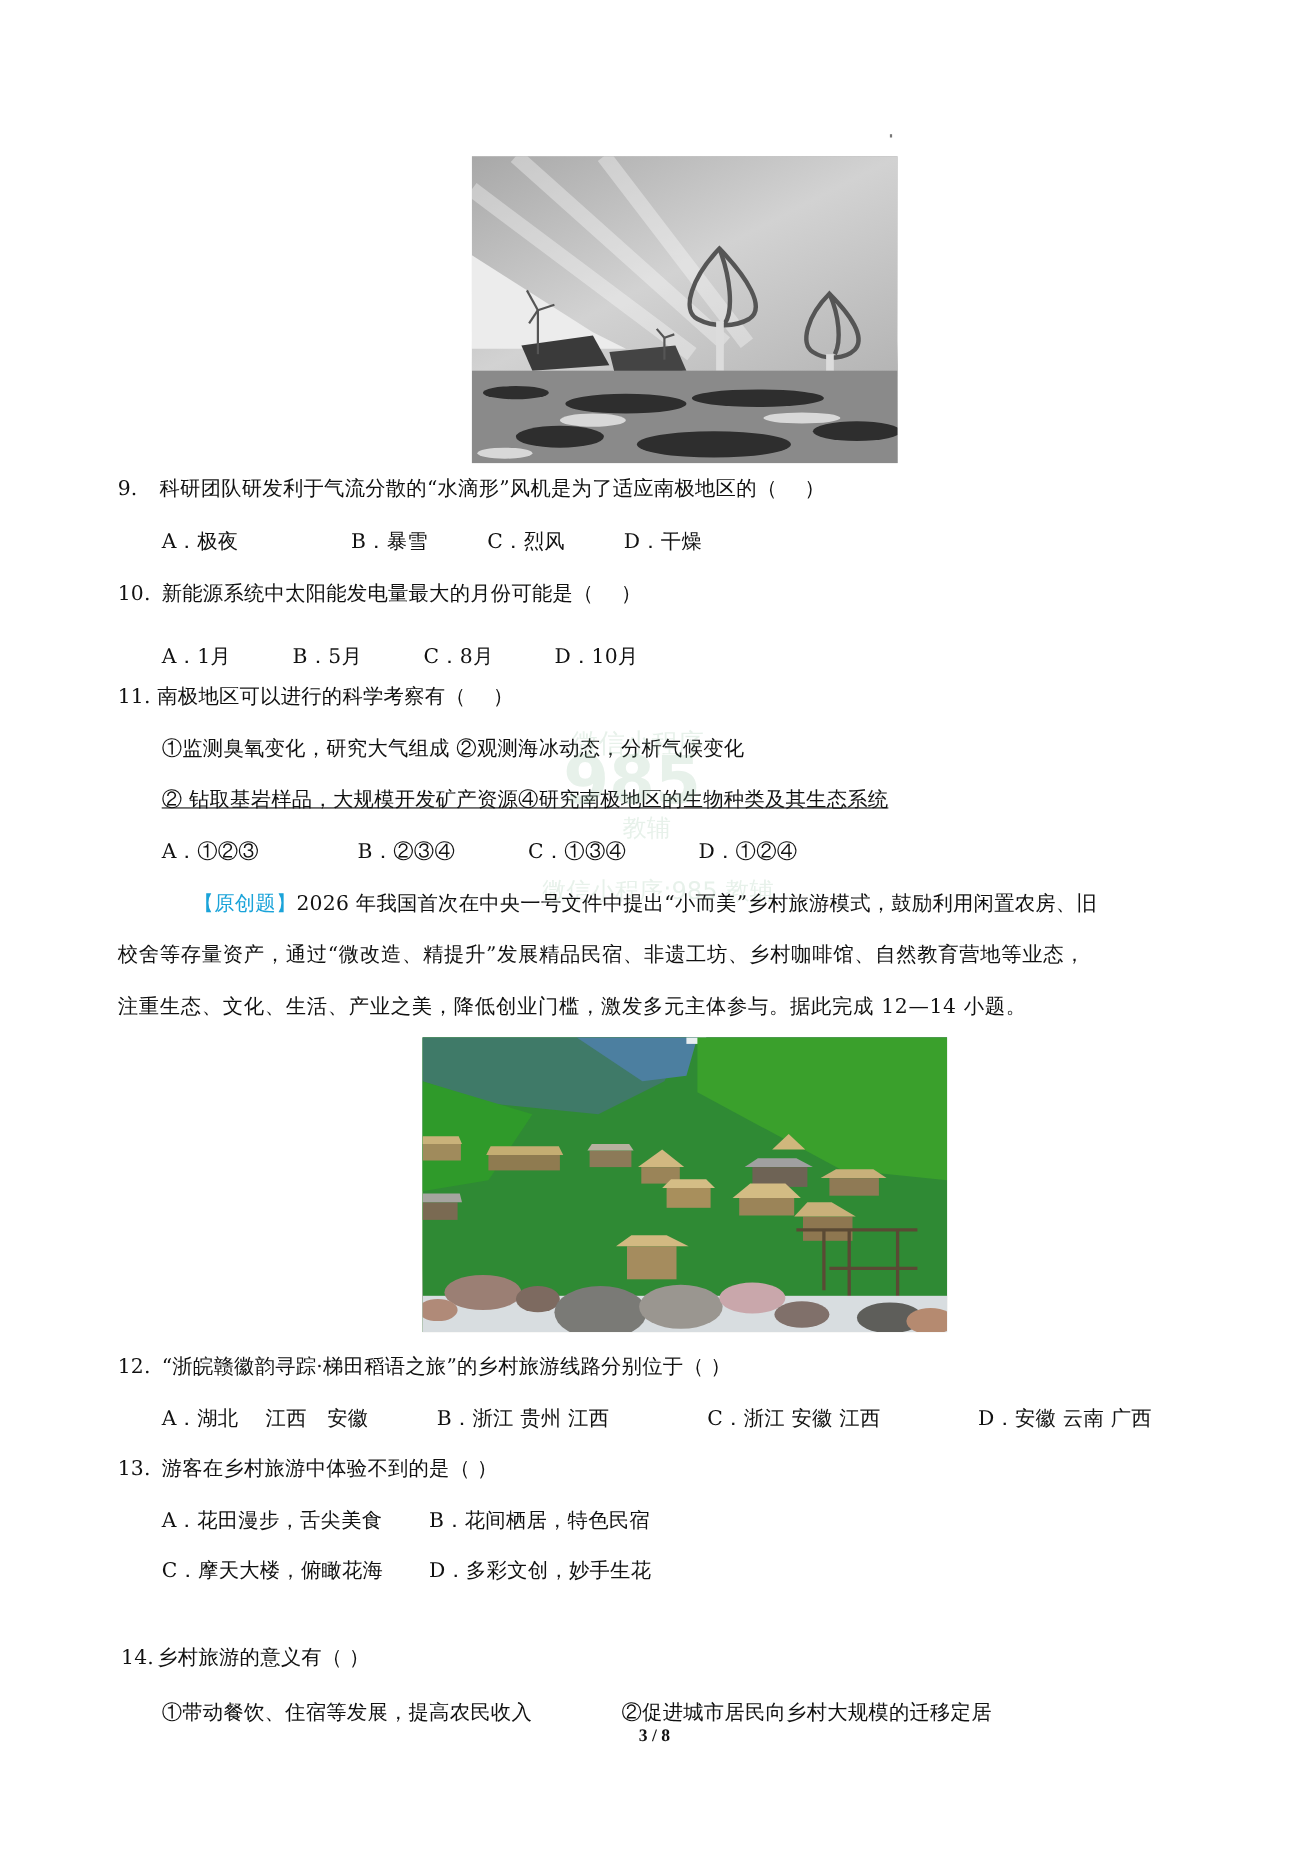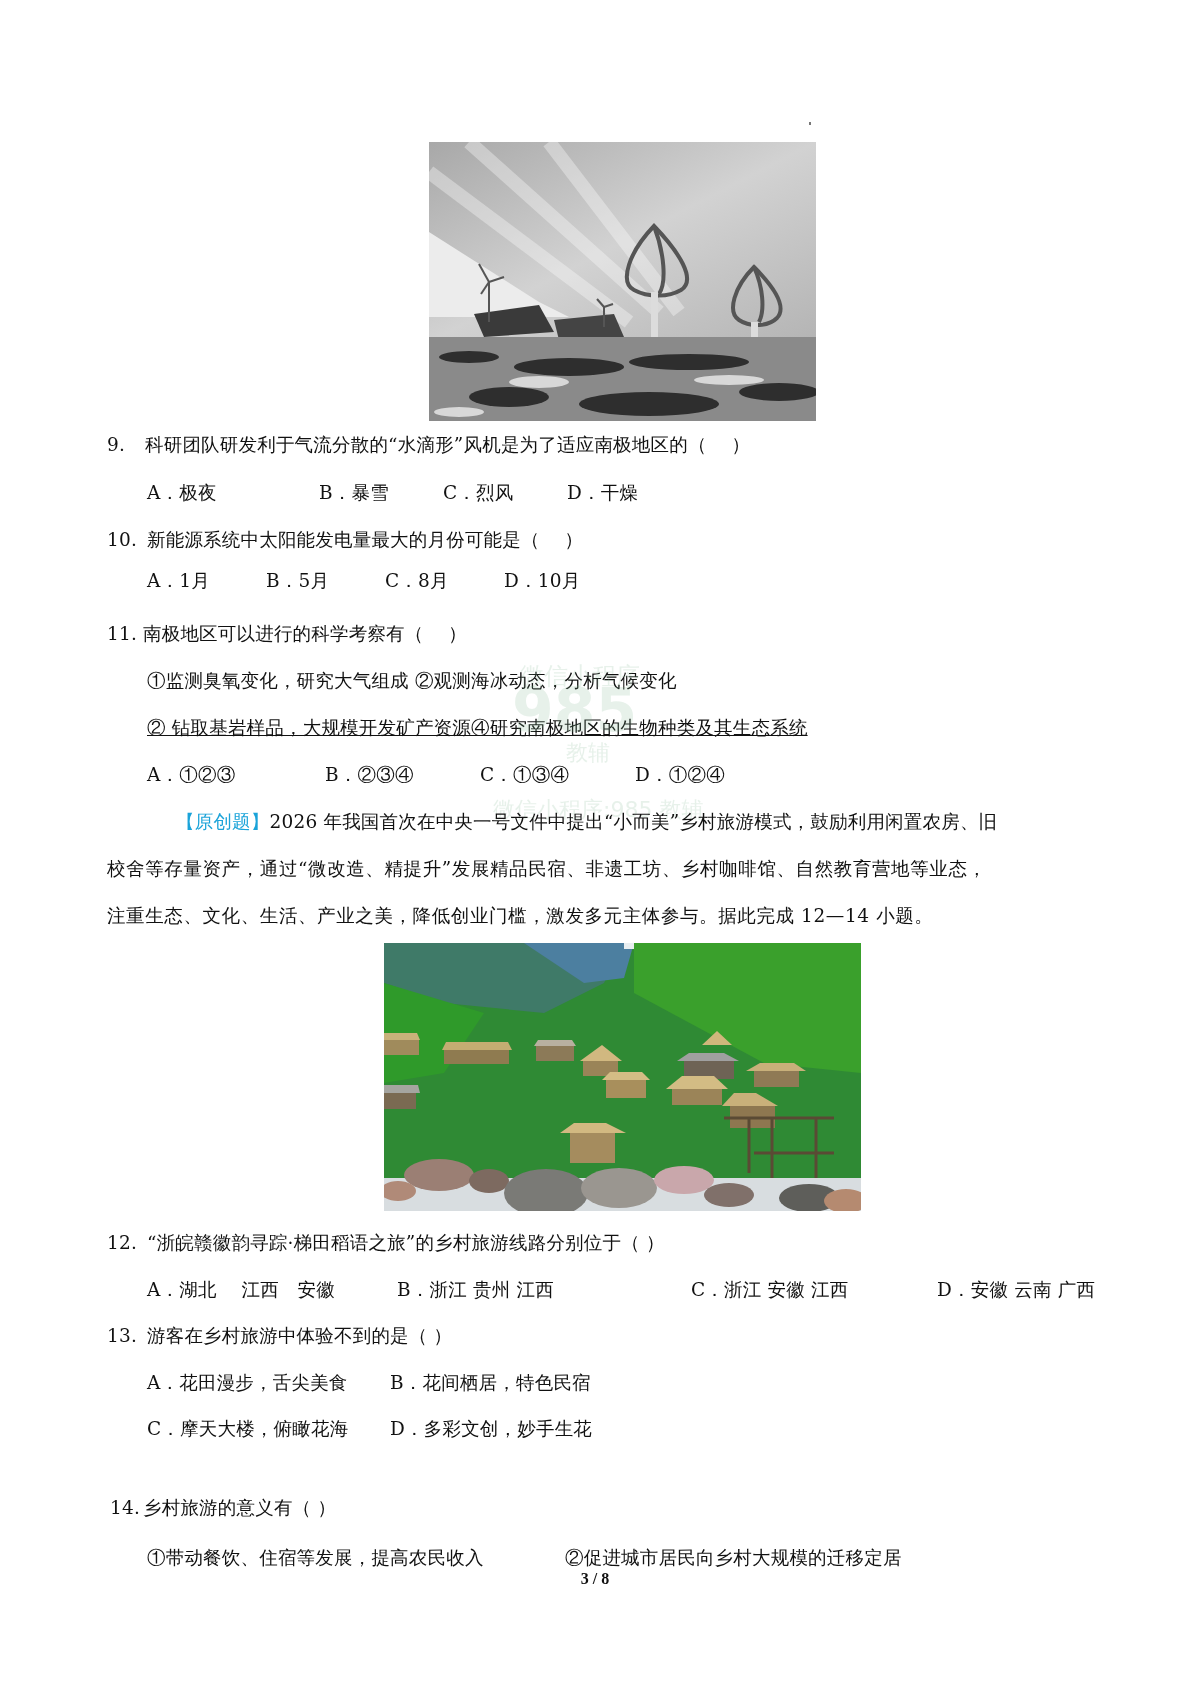--- a/index.html
+++ b/index.html
@@ -103,21 +103,21 @@
 <div class="line" style="left:107px; top:433px;">
   <span class="lbl" style="width:38px;">9.</span><span>科研团队研发利于气流分散的“水滴形”风机是为了适应南极地区的（　 ）</span>
 </div>
 <div class="line" style="left:147px; top:481px;">
   <span class="opt" style="width:124px;">A．极夜</span><span class="opt" style="width:124px;margin-left:48px;">B．暴雪</span><span class="opt" style="width:124px;">C．烈风</span><span class="opt">D．干燥</span>
 </div>
 
 <div class="line" style="left:107px; top:528px;">
   <span class="lbl" style="width:40px;">10.</span><span>新能源系统中太阳能发电量最大的月份可能是（　 ）</span>
 </div>
-<div class="line" style="left:147px; top:569px;">
+<div class="line" style="left:147px; top:586px;">
   <span class="opt" style="width:119px;">A．1月</span><span class="opt" style="width:119px;">B．5月</span><span class="opt" style="width:119px;">C．8月</span><span class="opt">D．10月</span>
 </div>
 
 <div class="line" style="left:107px; top:622px;">
   <span class="lbl" style="width:36px;">11.</span><span>南极地区可以进行的科学考察有（　 ）</span>
 </div>
 <div class="line" style="left:147px; top:669px;">①监测臭氧变化，研究大气组成 ②观测海冰动态，分析气候变化</div>
 <div class="line" style="left:147px; top:716px;text-decoration:underline;">②  钻取基岩样品，大规模开发矿产资源④研究南极地区的生物种类及其生态系统</div>
 <div class="line" style="left:147px; top:763px;">
   <span class="opt" style="width:155px;">A．①②③</span><span class="opt" style="width:155px;margin-left:23px;">B．②③④</span><span class="opt" style="width:155px;">C．①③④</span><span class="opt">D．①②④</span>
@@ -189,21 +189,21 @@
       <ellipse cx="425" cy="255" rx="30" ry="14" fill="#5e5e5a"></ellipse>
       <ellipse cx="462" cy="258" rx="22" ry="12" fill="#b58a70"></ellipse>
     </g>
   </svg>
 </div>
 
 <div class="line" style="left:107px; top:1231px;">
   <span class="lbl" style="width:40px;">12.</span><span>“浙皖赣徽韵寻踪·梯田稻语之旅”的乡村旅游线路分别位于（ ）</span>
 </div>
 <div class="line" style="left:147px; top:1278px;">
-  <span class="opt" style="width:250px;">A．湖北　 江西　安徽</span><span class="opt" style="width:246px;">B．浙江  贵州  江西</span><span class="opt" style="width:246px;margin-left:48px;">C．浙江  安徽  江西</span><span class="opt">D．安徽  云南  广西</span>
+  <span class="opt" style="width:250px;">A．湖北　 江西　安徽</span><span class="opt" style="width:246px;">B．浙江  贵州  江西</span><span class="opt" style="width:246px;">C．浙江  安徽  江西</span><span class="opt">D．安徽  云南  广西</span>
 </div>
 
 <div class="line" style="left:107px; top:1324px;">
   <span class="lbl" style="width:40px;">13.</span><span>游客在乡村旅游中体验不到的是（ ）</span>
 </div>
 <div class="line" style="left:147px; top:1371px;">
   <span class="opt" style="width:243px;">A．花田漫步，舌尖美食</span><span class="opt">B．花间栖居，特色民宿</span>
 </div>
 <div class="line" style="left:147px; top:1417px;">
   <span class="opt" style="width:243px;">C．摩天大楼，俯瞰花海</span><span class="opt">D．多彩文创，妙手生花</span>

